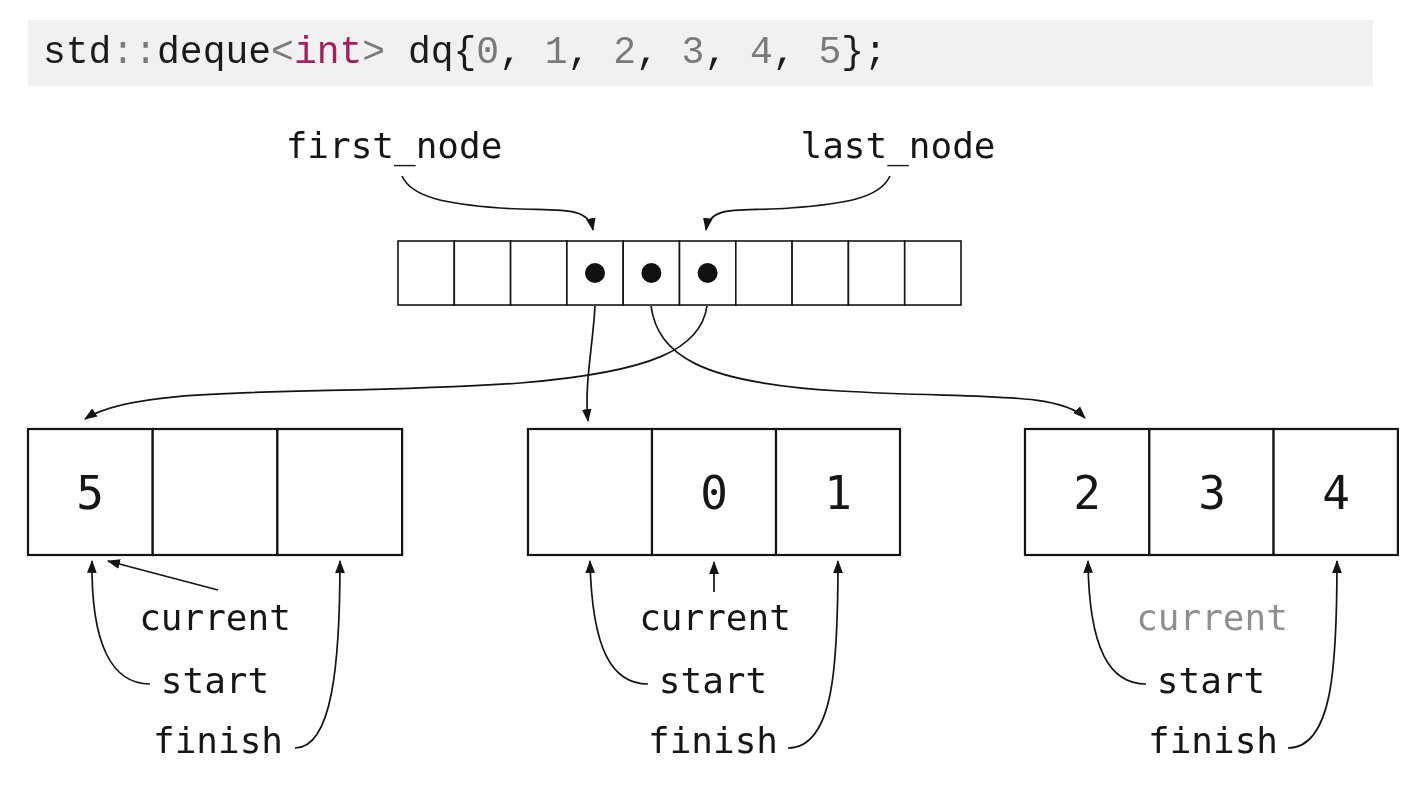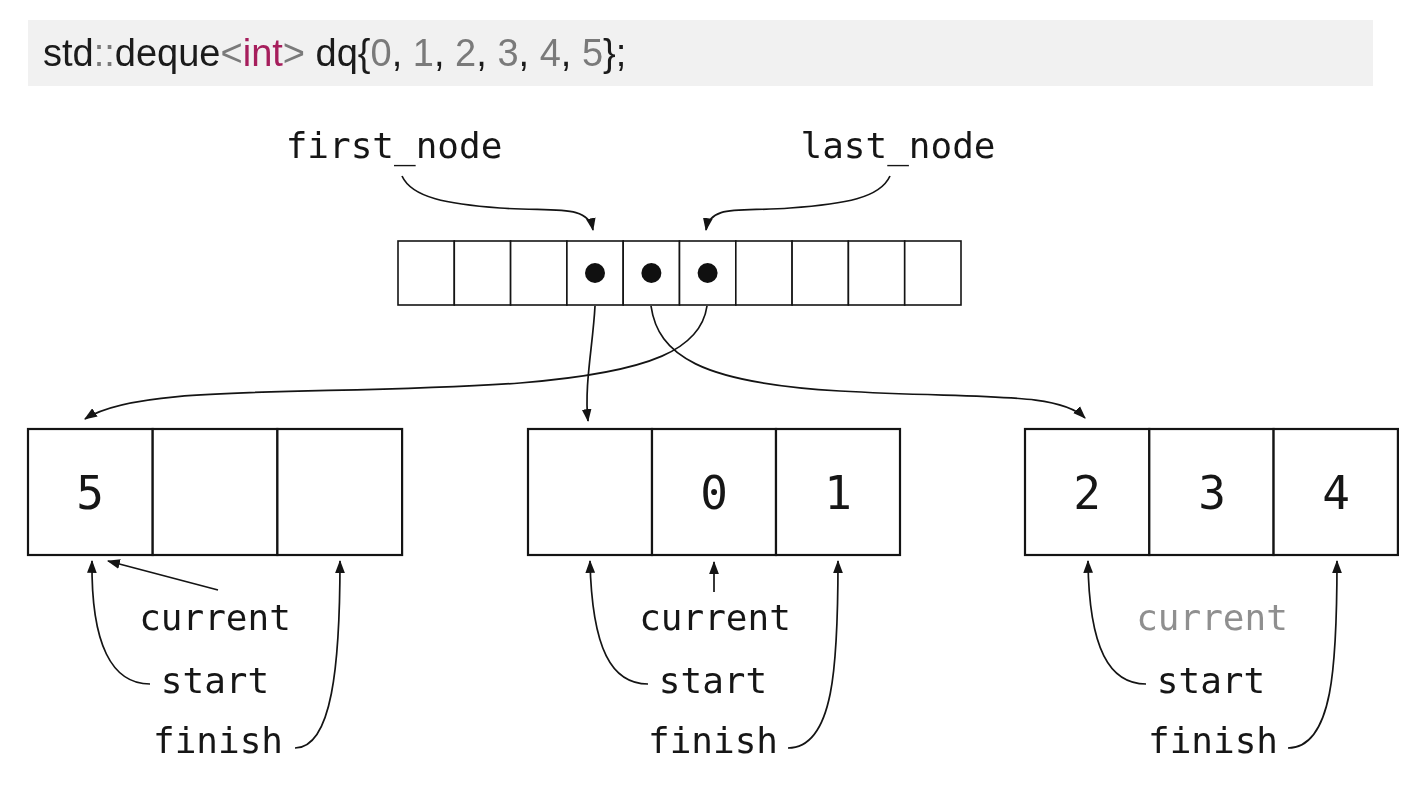--- a/index.html
+++ b/index.html
@@ -1,21 +1,21 @@
 <!DOCTYPE html>
 <html><head>
 <meta charset="utf-8">
 <style>
   html,body{margin:0;padding:0;background:#ffffff;}
   .page{position:relative;width:1427px;height:800px;background:#ffffff;overflow:hidden;}
   .codebox{
     position:absolute;left:28px;top:20px;width:1345px;height:66px;
     background:#f1f1f1;box-sizing:border-box;padding-left:15px;
     display:flex;align-items:center;
-    font-family:Liberation Sans, sans-serif;
+    font-family:Liberation Mono, monospace;
     font-size:38px;white-space:pre;line-height:1;
   }
   .tok-black{color:#1b1b1b}
   .tok-gray{color:#7a7a7a}
   .tok-crimson{color:#a61e5c}
   svg.diagram{position:absolute;left:0;top:0;}
   .cell{fill:#ffffff;stroke:#141414;stroke-width:1.6;}
   .ncell{fill:#ffffff;stroke:#141414;stroke-width:2.2;}
   .dot{fill:#101010;}
   .arrow{fill:none;stroke:#141414;stroke-width:1.7;}

